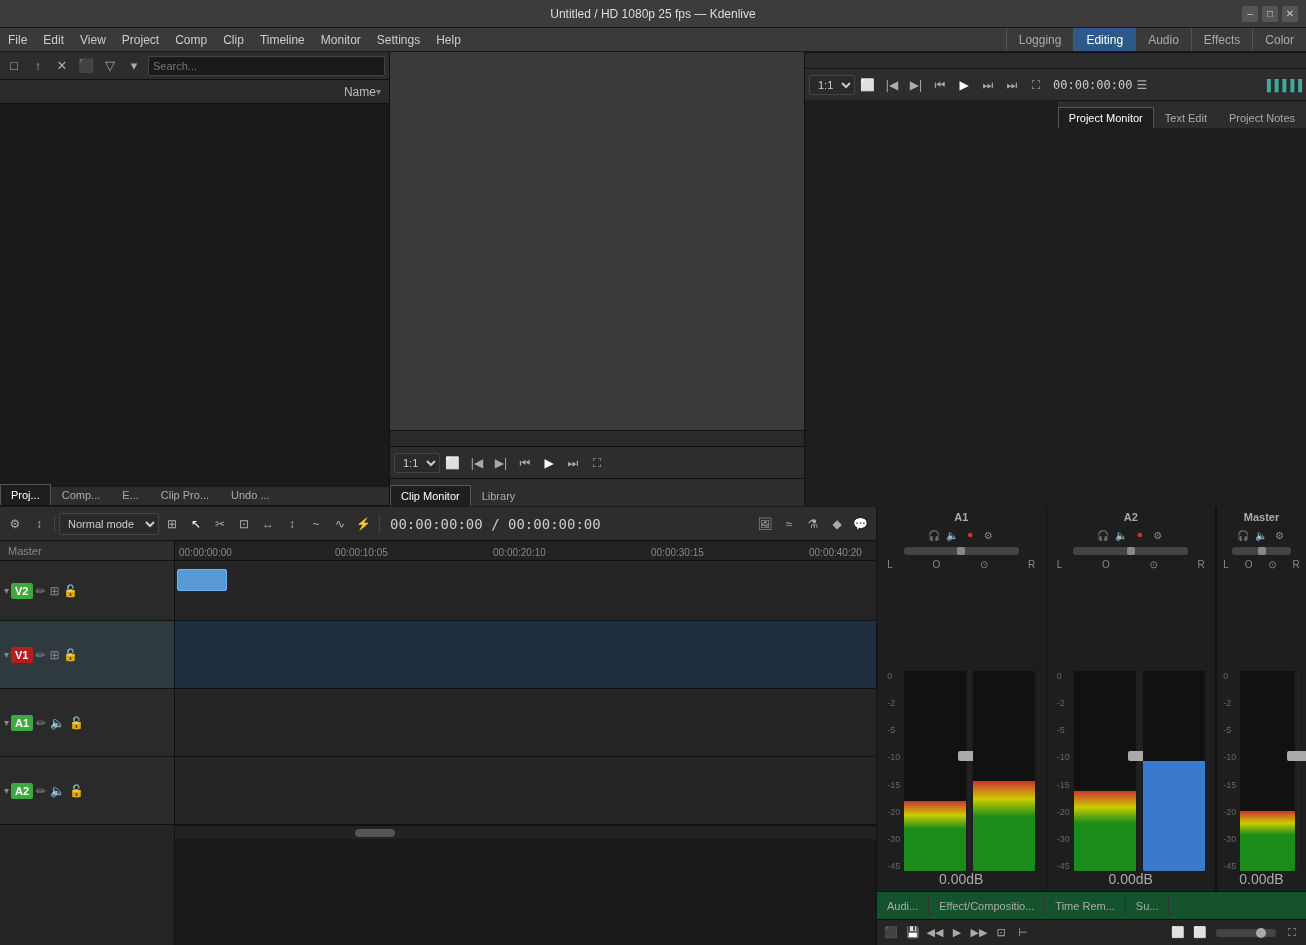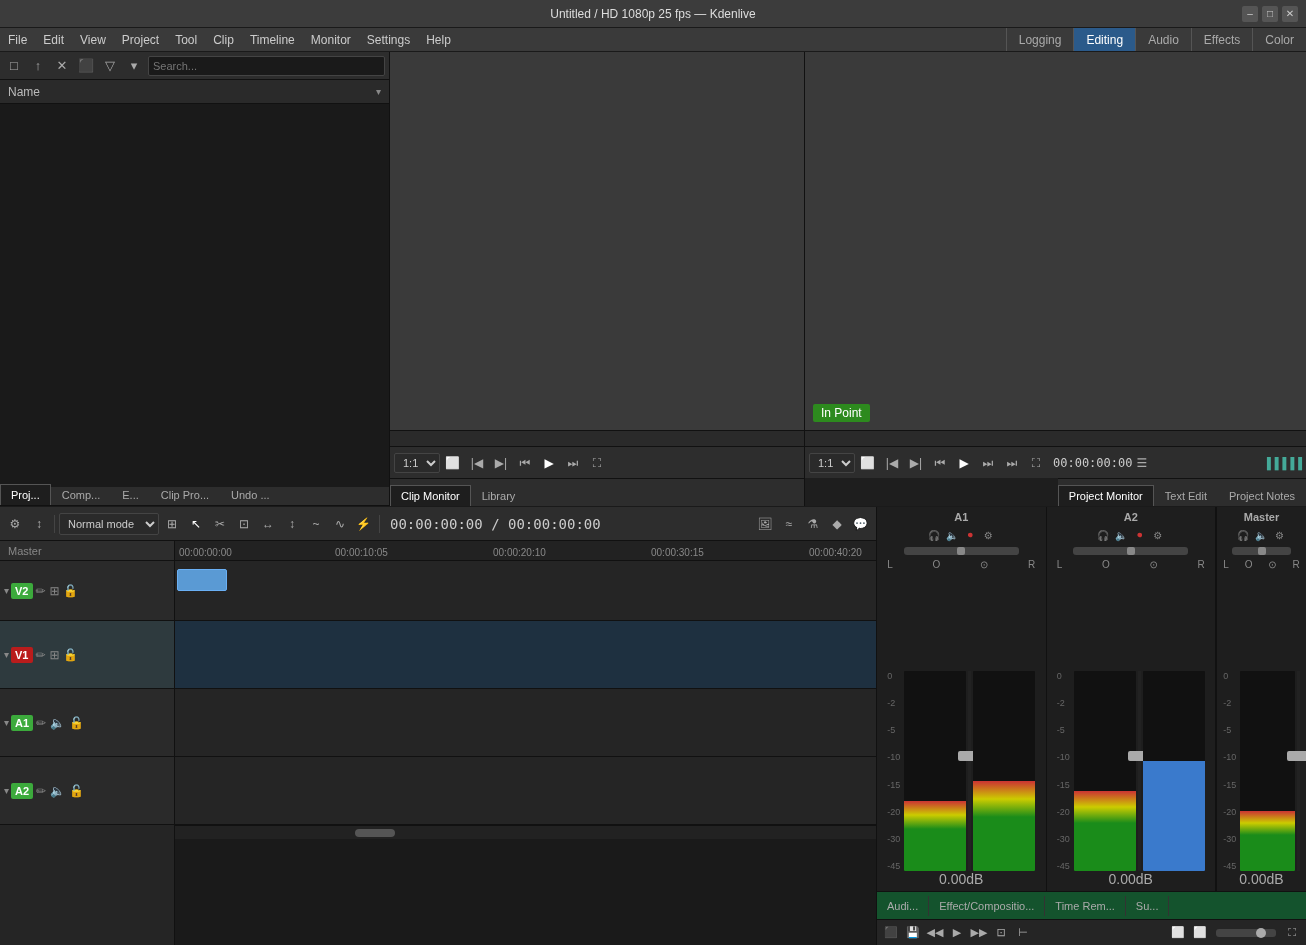--- a/index.html
+++ b/index.html
@@ -134,20 +134,21 @@
       background: #2a2a2a;
       display: flex;
       align-items: center;
       padding: 0 8px;
       border-bottom: 1px solid #111;
     }
     .bin-col-name {
       color: #bbb;
       font-size: 12px;
       flex: 1;
+      text-align: right;
     }
     #bin-select-arrow {
       color: #888;
       font-size: 10px;
       cursor: pointer;
     }
     #bin-content {
       flex: 1;
       background: #1a1a1a;
     }
@@ -613,21 +614,21 @@
     <button class="titlebar-btn">□</button>
     <button class="titlebar-btn">✕</button>
   </div>
 </div>
 
 <div id="menubar">
   <div class="menu-item">File</div>
   <div class="menu-item">Edit</div>
   <div class="menu-item">View</div>
   <div class="menu-item">Project</div>
-  <div class="menu-item">Tool</div>
+  <div class="menu-item">Comp</div>
   <div class="menu-item">Clip</div>
   <div class="menu-item">Timeline</div>
   <div class="menu-item">Monitor</div>
   <div class="menu-item">Settings</div>
   <div class="menu-item">Help</div>
   <div id="workspace-tabs">
     <div class="ws-tab">Logging</div>
     <div class="ws-tab active">Editing</div>
     <div class="ws-tab">Audio</div>
     <div class="ws-tab">Effects</div>
@@ -682,23 +683,20 @@
         <button class="monitor-ctrl-btn">⛶</button>
       </div>
 
       <div style="height:28px;background:#2d2d2d;display:flex;align-items:flex-end;border-top:1px solid #111;">
         <div class="bin-tab active">Clip Monitor</div>
         <div class="bin-tab">Library</div>
       </div>
     </div>
 
     <div id="project-monitor-area">
-      <div id="project-monitor-view">
-        <div id="inpoint-label">In Point</div>
-      </div>
       <div id="project-monitor-timeline"></div>
       <div id="project-monitor-controls">
         <select id="pm-zoom-select">
           <option>1:1</option>
           <option>1:2</option>
           <option>Fit</option>
         </select>
         <button class="monitor-ctrl-btn">⬜</button>
         <button class="monitor-ctrl-btn">|◀</button>
         <button class="monitor-ctrl-btn">▶|</button>

